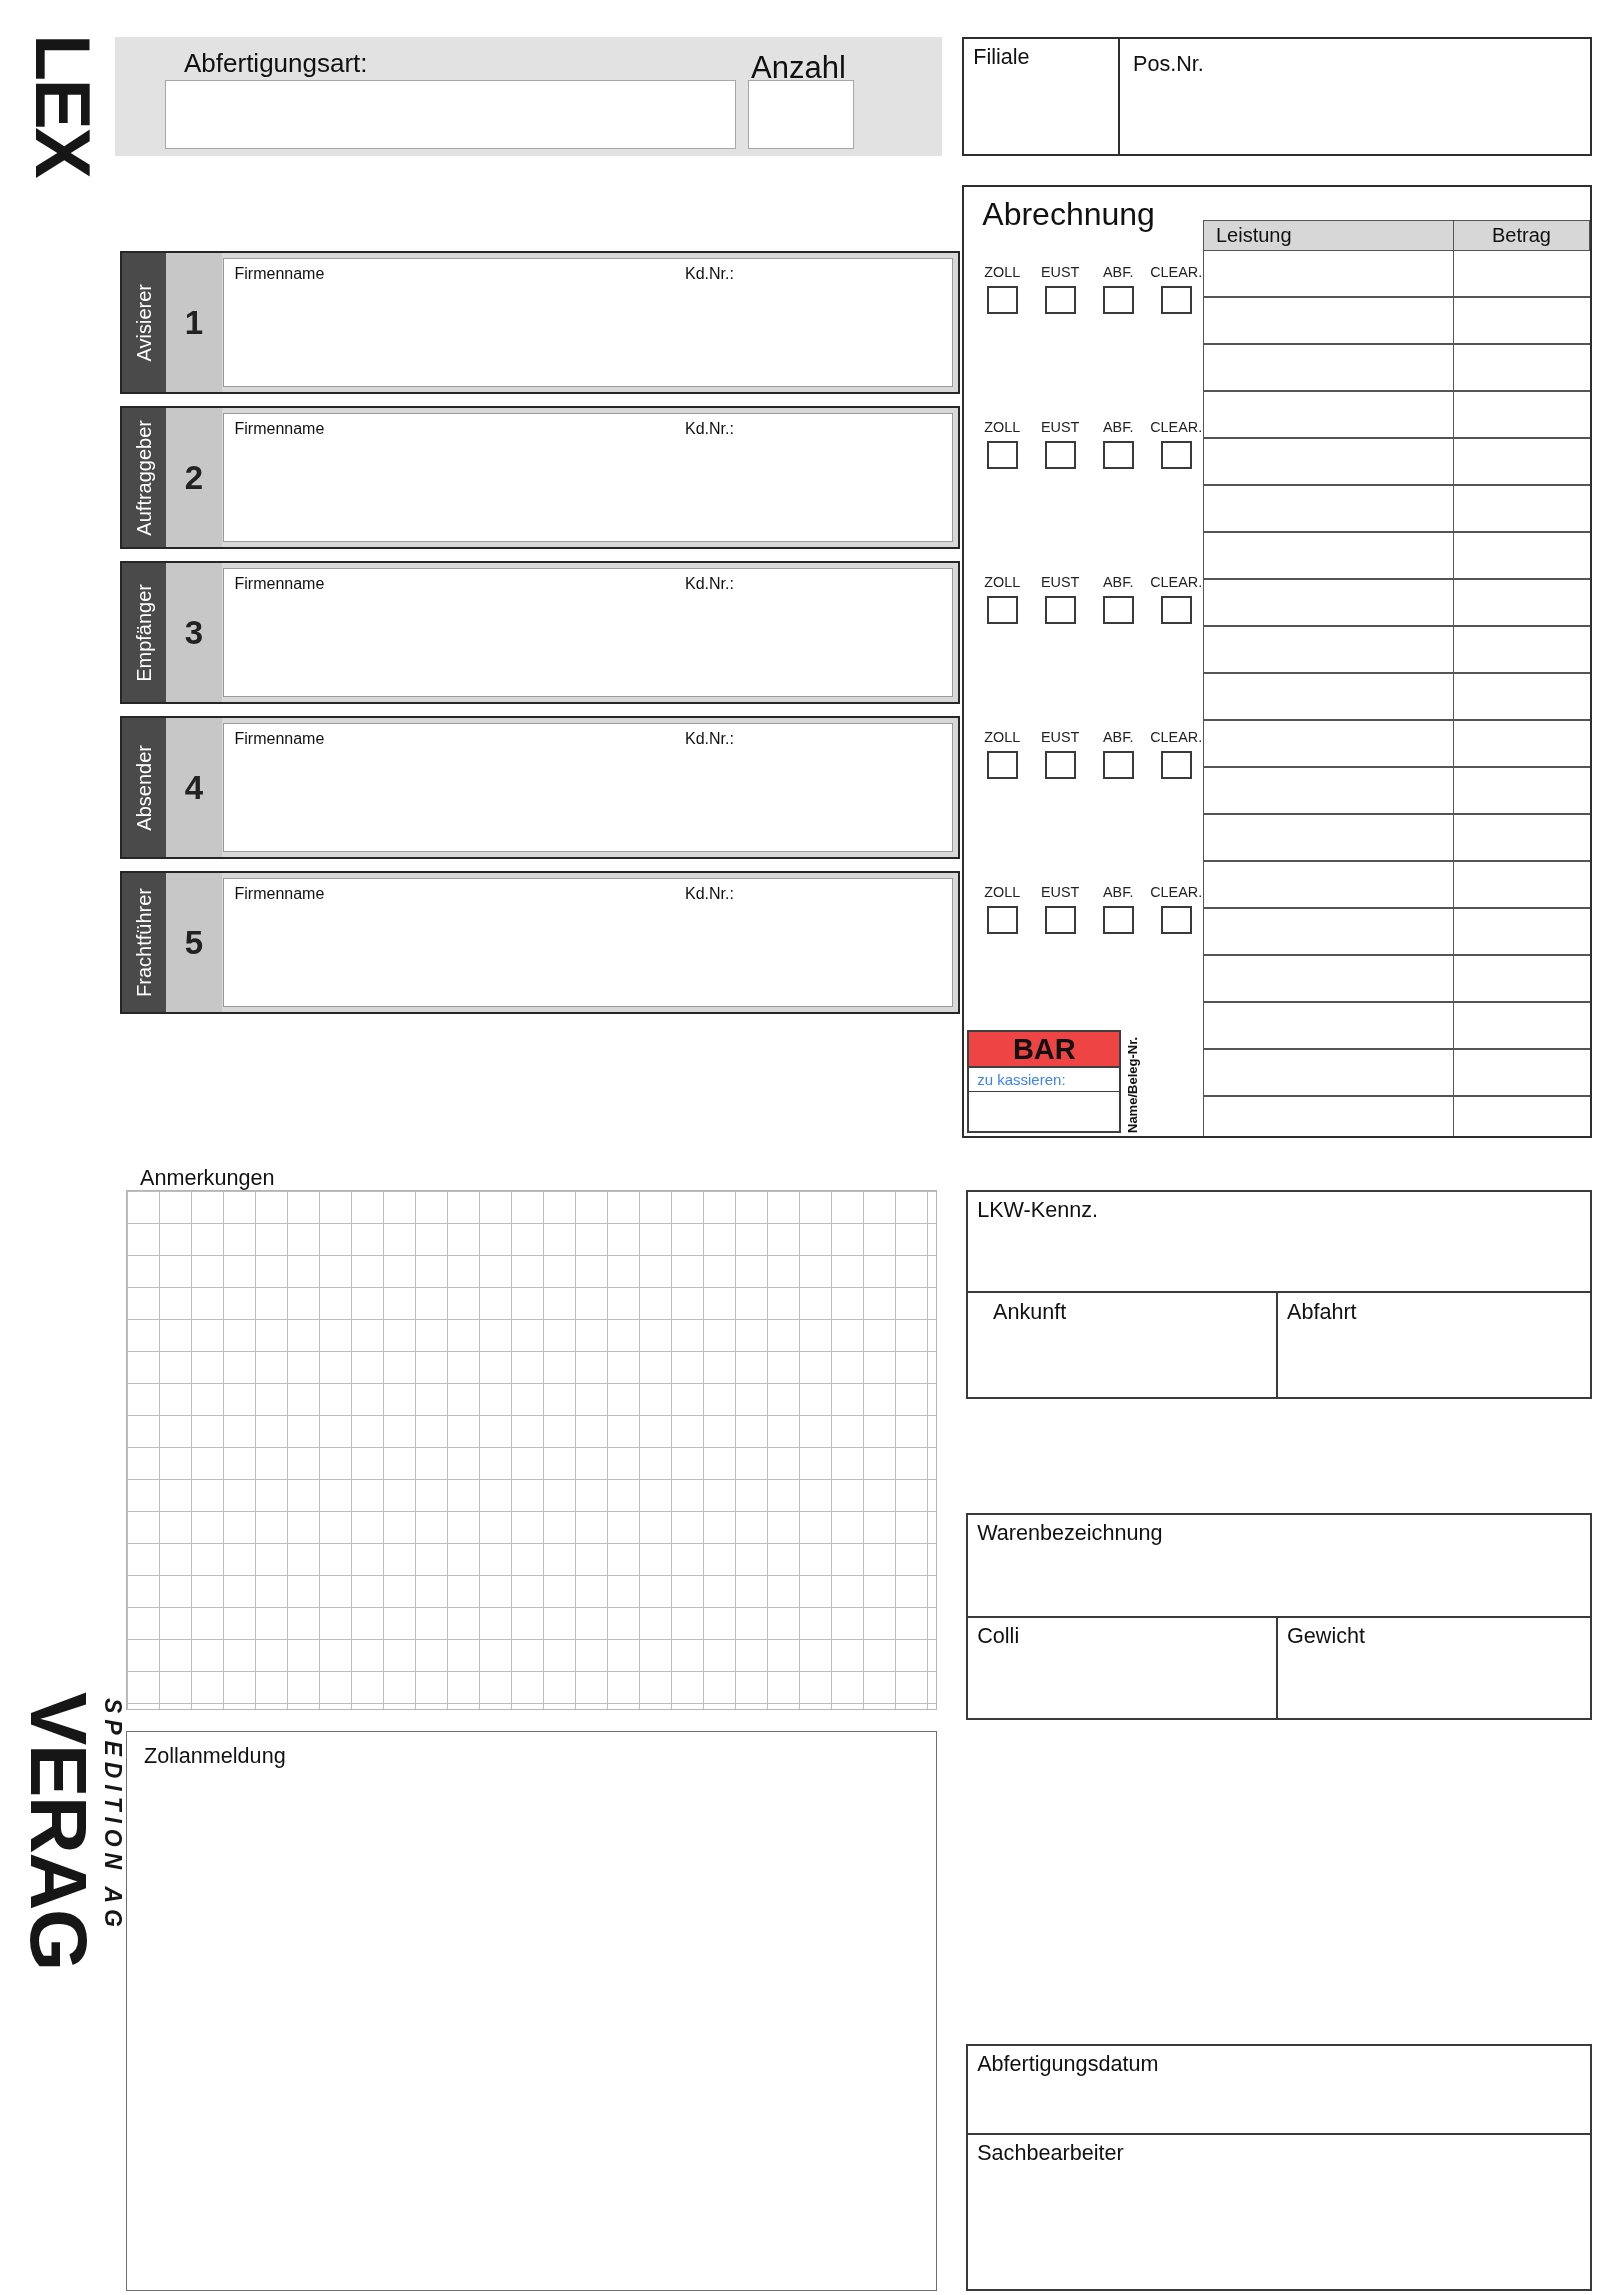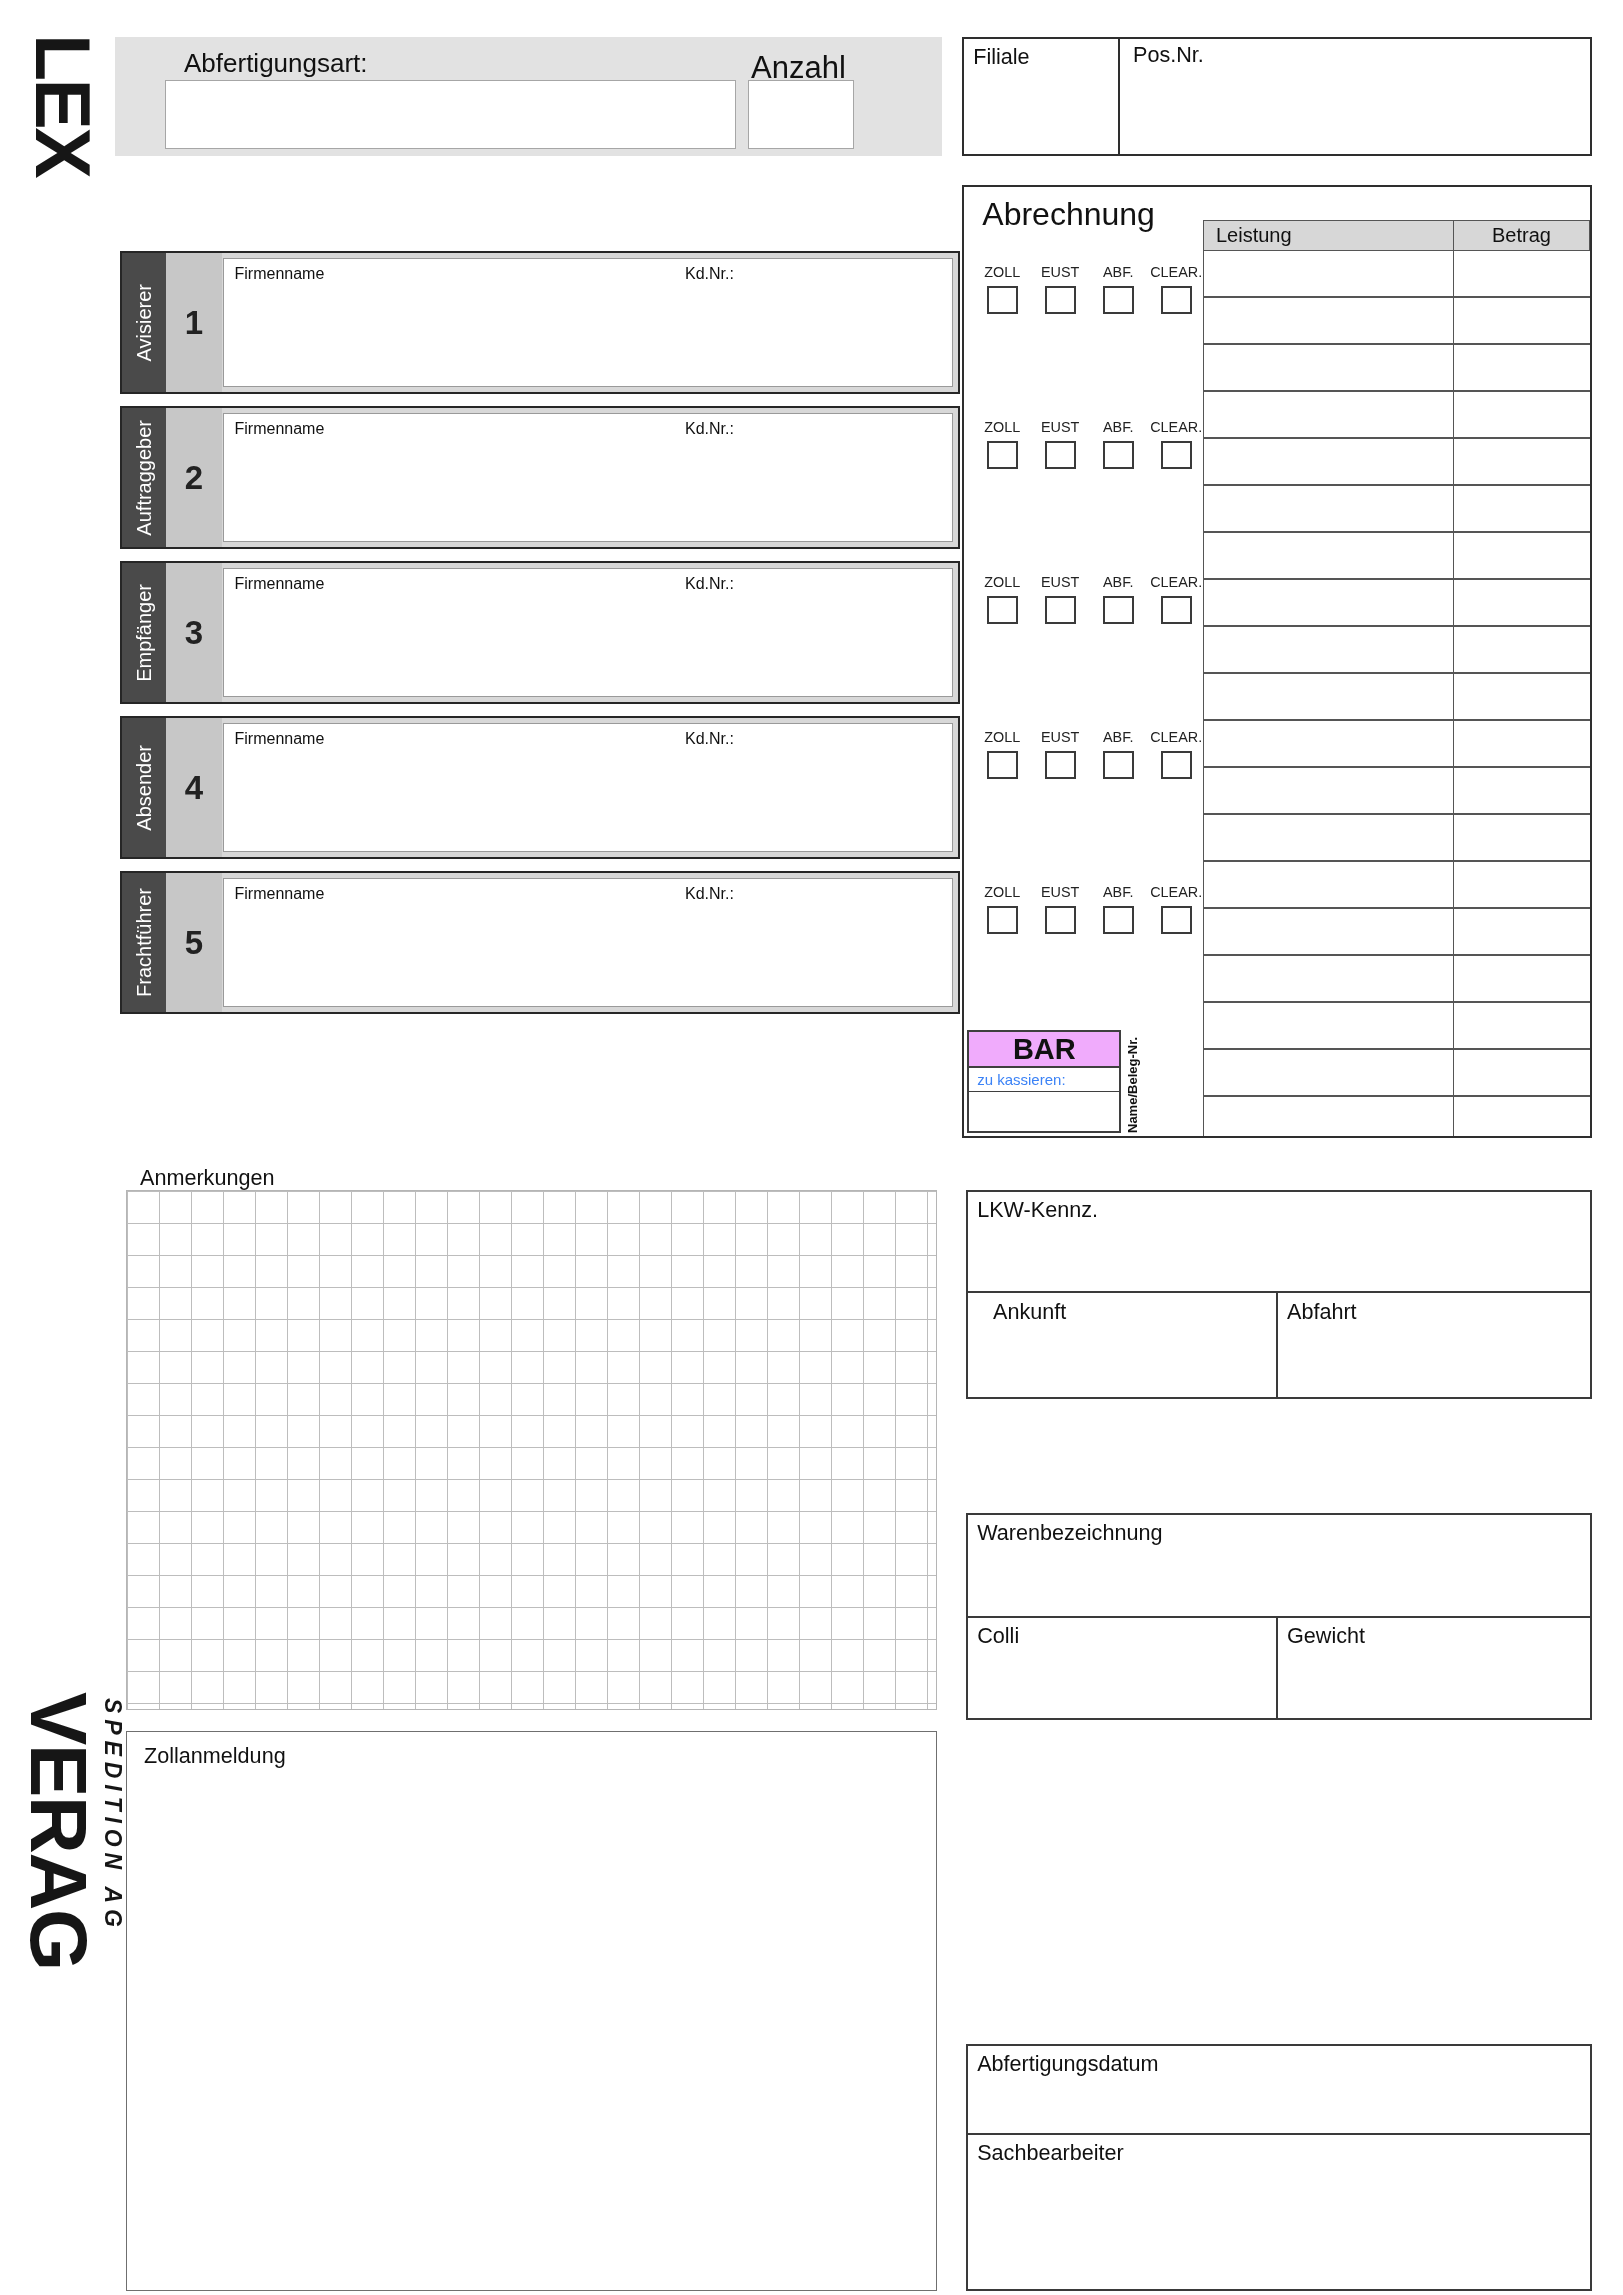--- a/index.html
+++ b/index.html
@@ -30,21 +30,21 @@
   .abr-table { border-left:1.3px solid #555;
     background:repeating-linear-gradient(to bottom, transparent 0px, transparent 45px, #555 45px, #555 47px); }
   .vline { background:#555; width:1.3px; }
 
   .cb-group { display:flex; }
   .cb-item { width:58px; display:flex; flex-direction:column; align-items:center; }
   .cb-label { font-size:14.4px; color:#222; }
   .cb-box { width:31px; height:28px; border:2px solid #3a3a3a; background:#ffffff; margin-top:5.9px; }
 
   .bar-wrap { border:2px solid #3f3f3f; }
-  .bar-title { background:#f0abfc; border-bottom:2px solid #3f3f3f; font-size:29px; font-weight:bold;
+  .bar-title { background:#ef4444; border-bottom:2px solid #3f3f3f; font-size:29px; font-weight:bold;
                text-align:center; line-height:34px; color:#111; }
   .bar-kass { font-size:15px; color:#3b82f6; padding:3.3px 0 0 7.9px; border-bottom:1.3px solid #3f3f3f; height:23.6px; }
   .rot-up { writing-mode:vertical-rl; transform:rotate(180deg); }
   .name-beleg { font-size:13px; font-weight:bold; color:#111; }
 
   
   .party { background:#d8d8d8; border:2px solid #262626; }
   .party-strip { position:absolute; left:0; top:0; bottom:0; width:44px; background:#4a4a4a;
                  display:flex; align-items:center; justify-content:center; }
   .party-strip span { color:#ffffff; font-size:20px; }
@@ -74,21 +74,21 @@
   <div class="abs band" style="left:115px; top:37px; width:827px; height:119px;">
     <div class="abs band-label" style="left:69px; top:10.5px;">Abfertigungsart:</div>
     <div class="abs white-input" style="left:50px; top:43px; width:571px; height:69px;"></div>
     <div class="abs band-label-sm" style="left:636px; top:13px;">Anzahl Tarifnr.:</div>
     <div class="abs white-input" style="left:633px; top:43px; width:106px; height:69px;"></div>
   </div>
 
   <div class="abs box-dark" style="left:962px; top:37px; width:630px; height:119px;">
     <div class="abs" style="left:154px; top:0; bottom:0; width:2px; background:#2e2e2e;"></div>
     <div class="abs lbl" style="left:9.2px; top:5.2px;">Filiale</div>
-    <div class="abs lbl" style="left:169px; top:3px;">Pos.Nr.</div>
+    <div class="abs lbl" style="left:169px; top:12px;">Pos.Nr.</div>
     <div class="abs" style="left:0; top:33px; width:154px; bottom:0;"></div>
     <div class="abs" style="left:156px; top:33px; right:0; bottom:0;"></div>
   </div>
 
   <div class="abs box-dark" style="left:962px; top:185px; width:630px; height:953px;">
 
     <div class="abs abr-title" style="left:18.3px; top:9.2px;">Abrechnung</div>
 
     <div class="abs abr-head-cell" style="left:239px; top:33px; width:252px; height:31px; padding-left:12px;">Leistung</div>
     <div class="abs abr-head-cell" style="left:489px; top:33px; width:137px; height:31px; text-align:center;">Betrag</div>

